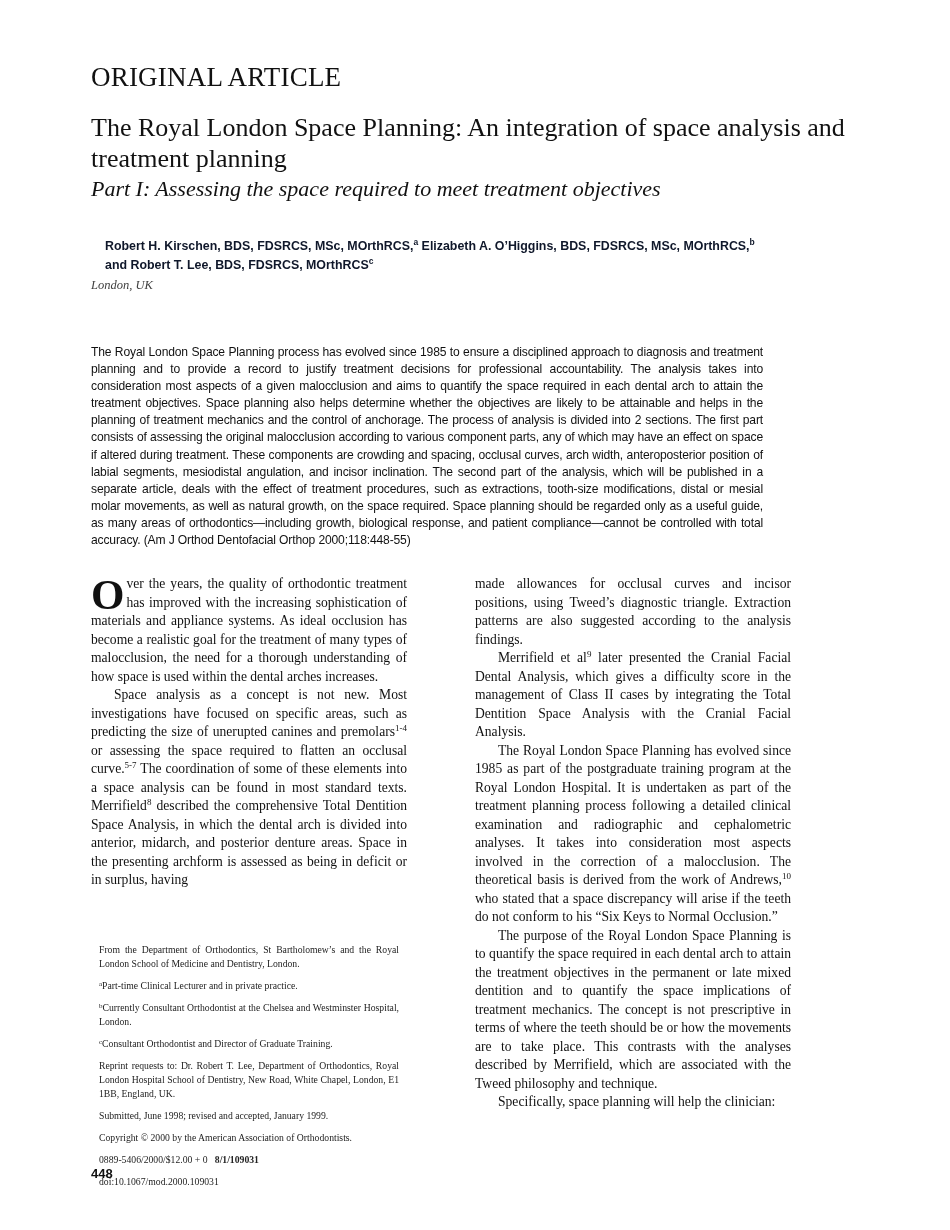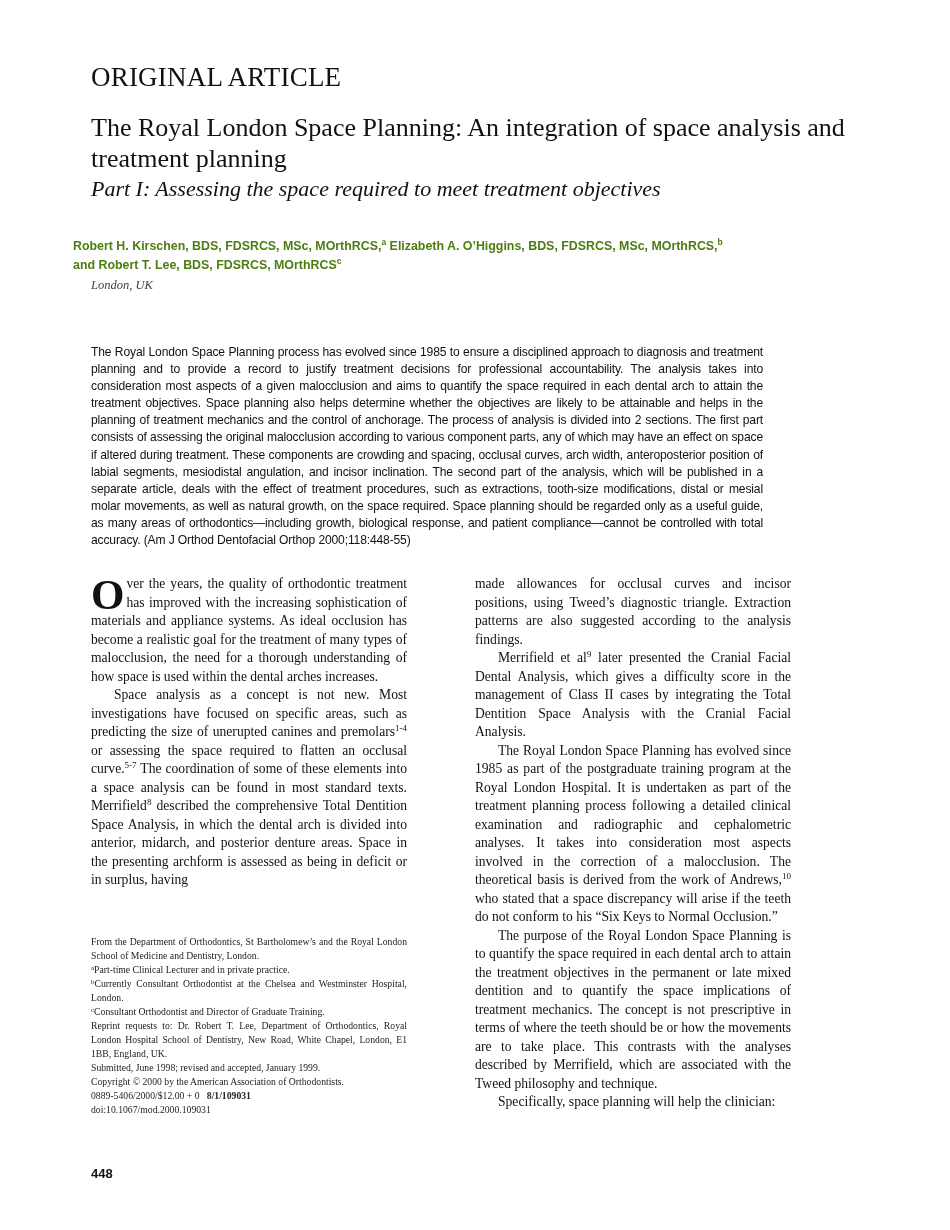--- a/index.html
+++ b/index.html
@@ -11,22 +11,22 @@
   }
   .title {
     position: absolute; left: 91px; top: 112px; width: 760px;
     font-family: "Liberation Serif", serif; font-size: 26px; line-height: 31px; color: #111;
   }
   .subtitle {
     position: absolute; left: 91px; top: 175px; width: 760px;
     font-family: "Liberation Serif", serif; font-style: italic; font-size: 22px; line-height: 28px; color: #111;
   }
   .authors {
-    position: absolute; left: 73px; top: 237px; width: 740px;
-    font-family: "Liberation Sans", sans-serif; font-weight: bold; font-size: 12.4px; line-height: 19px; color: #4d7c0f;
+    position: absolute; left: 105px; top: 237px; width: 740px;
+    font-family: "Liberation Sans", sans-serif; font-weight: bold; font-size: 12.4px; line-height: 19px; color: #0f172a;
   }
   .authors sup { font-size: 8.5px; vertical-align: 5px; line-height: 0; font-weight: bold; }
   .location {
     position: absolute; left: 91px; top: 278px;
     font-family: "Liberation Serif", serif; font-style: italic; font-size: 12.5px; color: #404040;
   }
   .abstract {
     position: absolute; left: 91px; top: 313px; width: 672px;
     font-family: "Liberation Sans", sans-serif; font-size: 12.1px; line-height: 17.1px; color: #111;
     text-align: justify; letter-spacing: -0.15px; margin-top: 31px;
@@ -43,21 +43,21 @@
   .col sup { font-size: 9px; line-height: 0; vertical-align: 5px; }
   .dropcap {
     float: left; font-family: "Liberation Serif", serif; font-weight: bold;
     font-size: 43px; line-height: 34px; margin: 2px 2px 0 0; padding-top: 1px;
   }
   .footnotes {
     position: absolute; left: 91px; top: 935px; width: 316px;
     font-family: "Liberation Serif", serif; font-size: 9.7px; line-height: 14px; color: #222;
     text-align: justify;
   }
-  .footnotes div { margin: 0; }
+  .footnotes div { margin: 8px; }
   .footnotes sup { font-size: 7px; line-height: 0; vertical-align: 3px; }
   .footnotes .bold { font-weight: bold; }
   .page-number {
     position: absolute; left: 91px; top: 1130px;
     font-family: "Liberation Sans", sans-serif; font-weight: bold; font-size: 13px; color: #111; margin-top: 36px;
   }
 </style>
 </head>
 <body>
 

